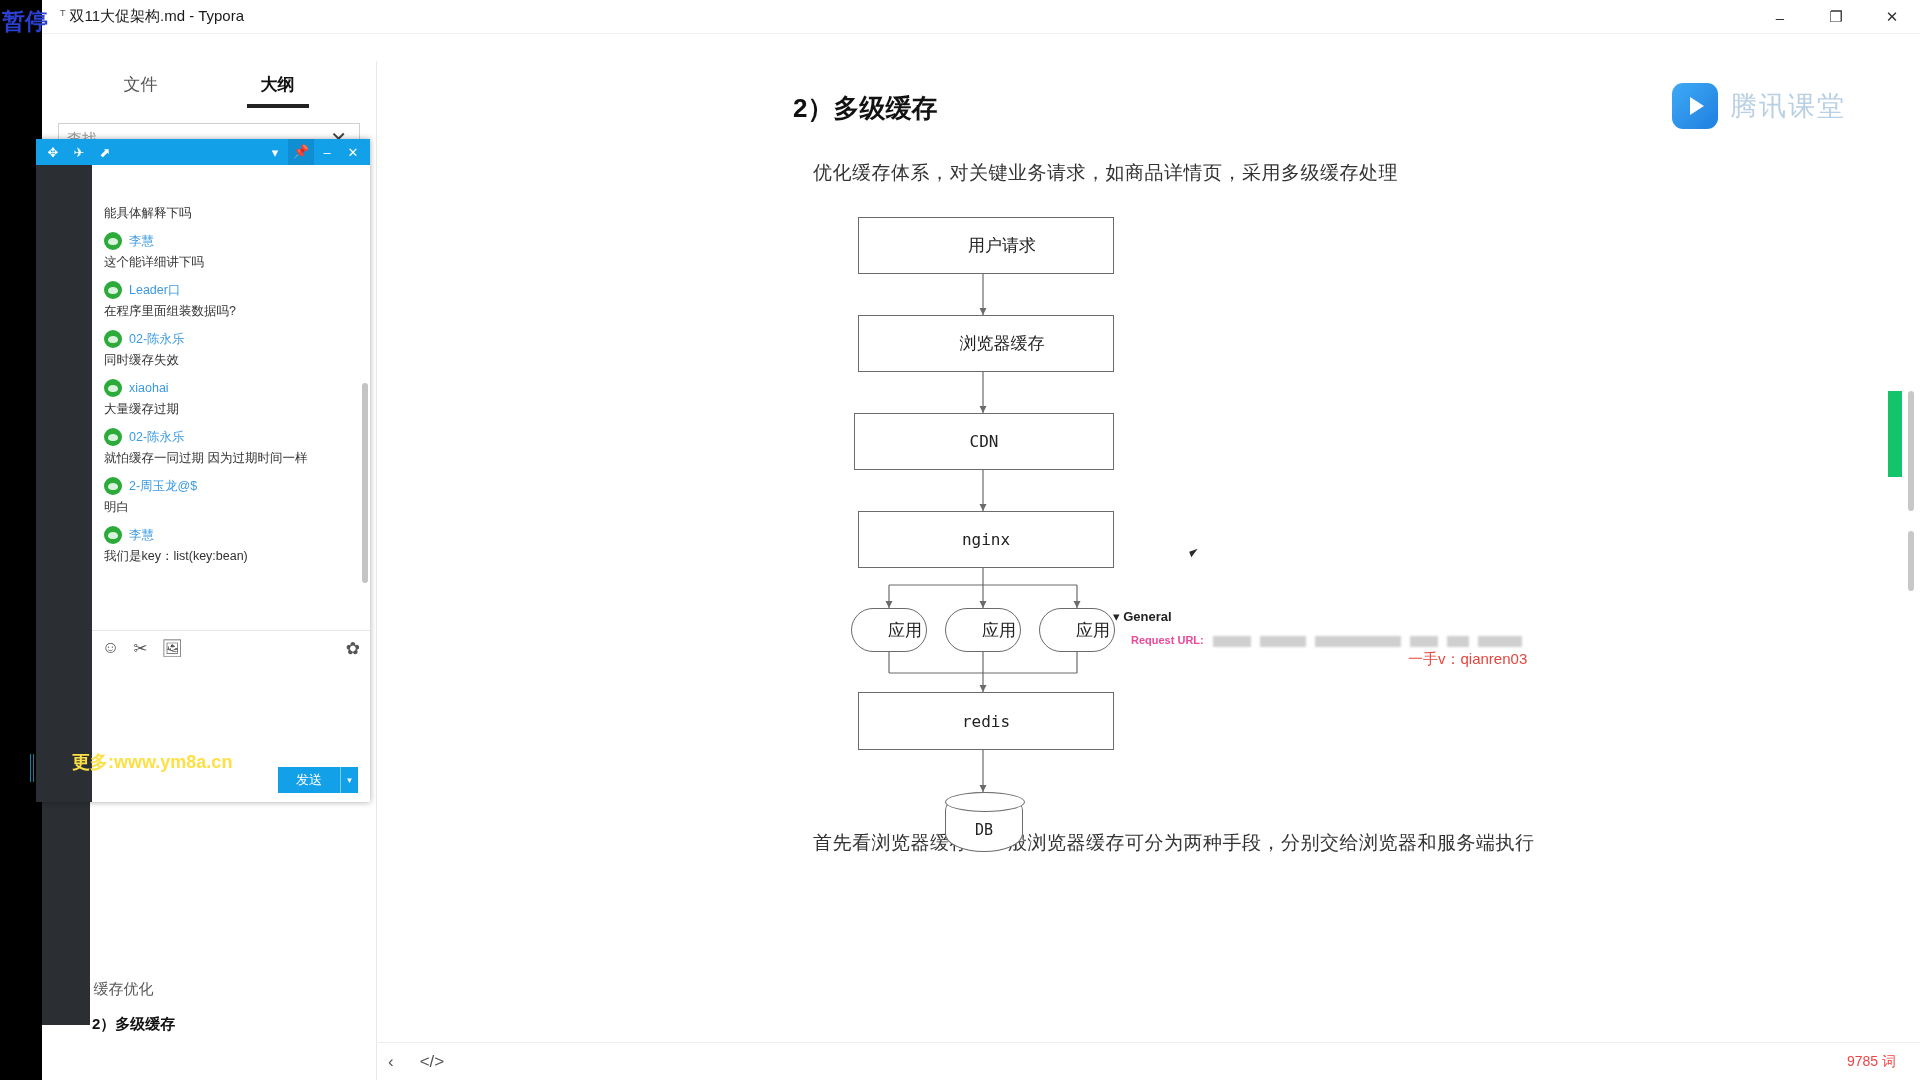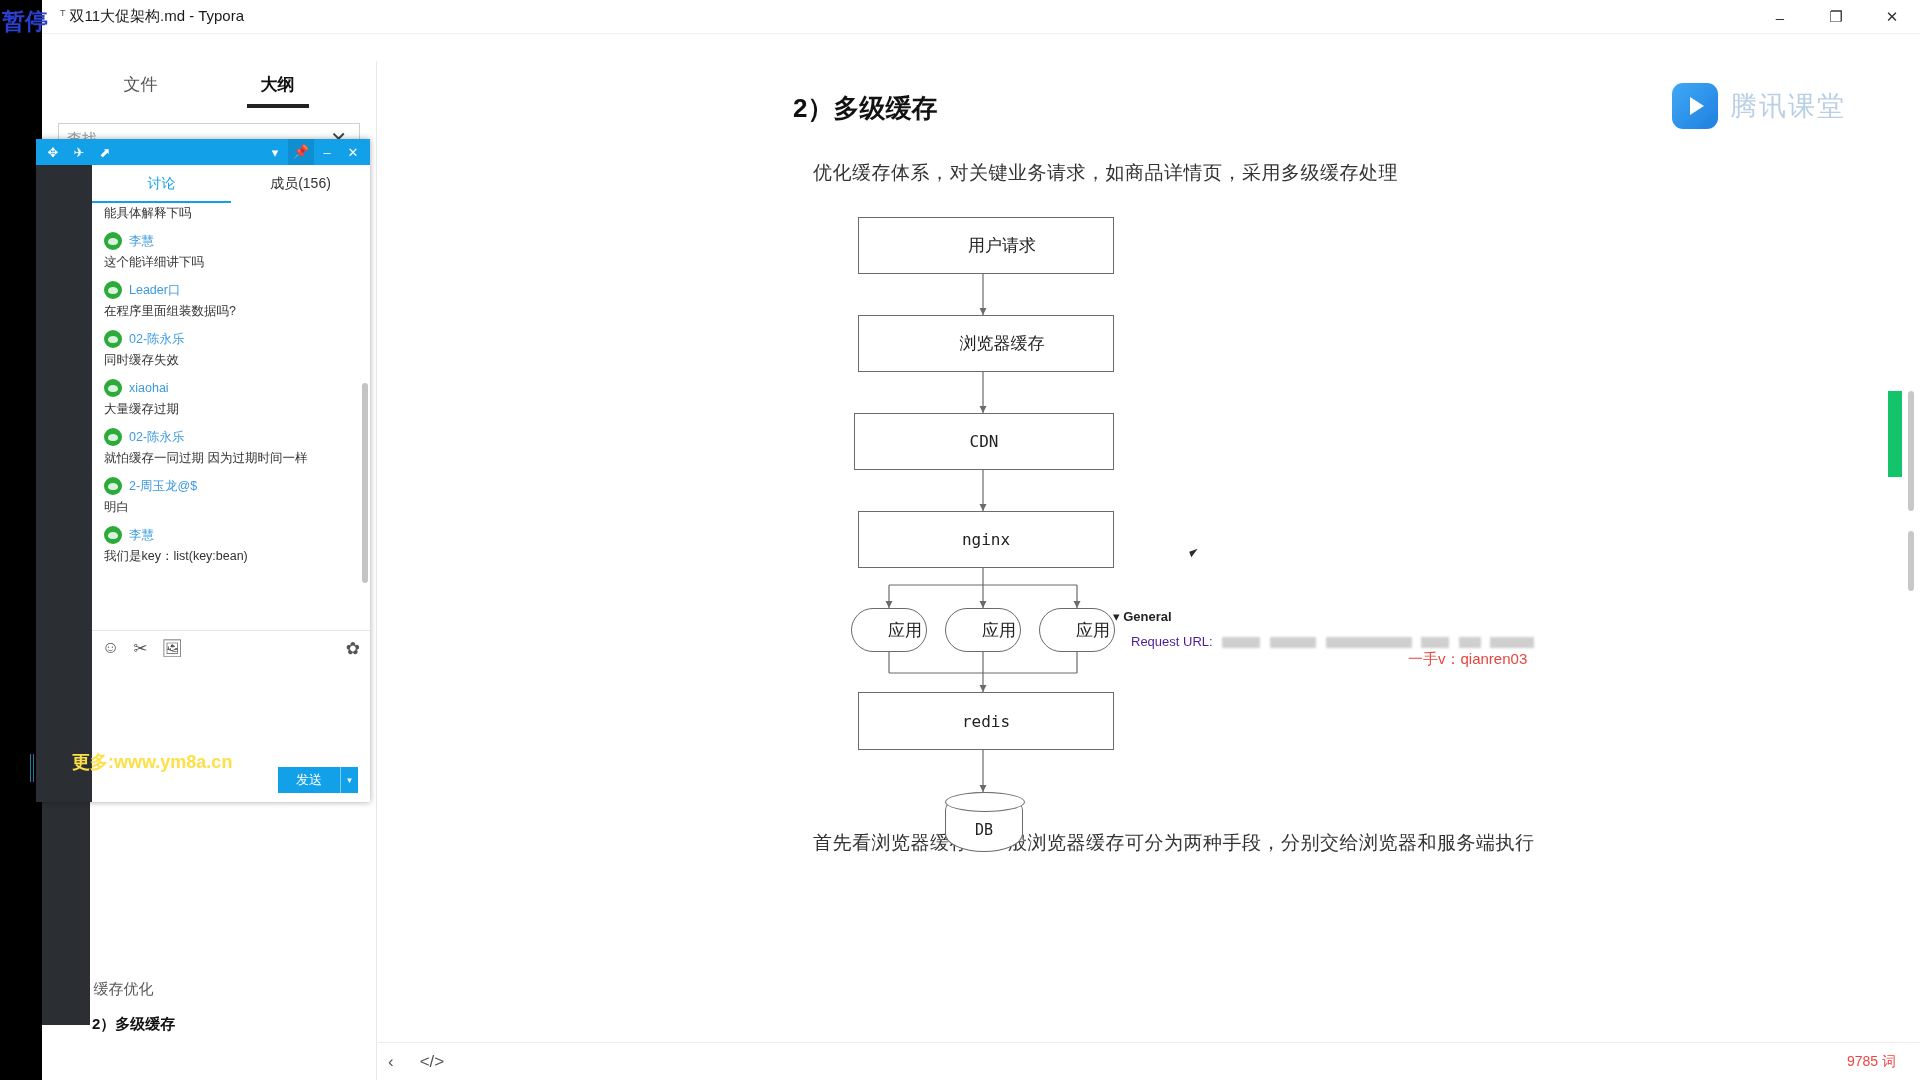--- a/index.html
+++ b/index.html
@@ -79,21 +79,21 @@
     display:flex; align-items:flex-end; justify-content:center;
     font-family:"DejaVu Sans Mono", monospace; font-size:15px; color:#222;
     padding-bottom:12px;
   }
   .dbcyl:before {
     content:""; position:absolute; left:-1px; top:-1px; width:78px; height:18px;
     border:1px solid #6b6b6b; border-radius:50%; background:#fff;
   }
   .devtools { position:absolute; left:735px; top:548px; }
   .dt-gen { font-size:13px; color:#222; font-weight:bold; }
-  .dt-req { font-size:13px; color:#4c1d95; font-weight:normal; margin:10px 0 0 18px; }
+  .dt-req { font-size:11px; color:#ec4899; font-weight:bold; margin:10px 0 0 18px; }
   .blurbar { display:inline-block; height:11px; background:#cfcfcf; vertical-align:middle; margin-left:6px; filter: blur(1.2px); }
   .wm-red {
     position:absolute; left:1030px; top:450px; font-size:15px; color:#e8453c;
   }
   
   #tclogo { position:absolute; right:74px; top:22px; display:flex; align-items:center; }
   #tclogo .tri { width:46px; height:46px; border-radius:11px;
     background:linear-gradient(135deg,#3fa9f5,#1f7fe0);
     display:flex; align-items:center; justify-content:center; }
   #tclogo .tri:after {
@@ -371,24 +371,20 @@
     <span class="ct-spacer"></span>
     <span class="ct-ic">▾</span>
     <span class="ct-ic pinned">📌</span>
     <span class="ct-win">–</span>
     <span class="ct-win">✕</span>
   </div>
 
   <div id="chat-dark"></div>
 
   <div id="chat-body">
-    <div id="chat-tabs">
-      <div class="ctab active">讨论</div>
-      <div class="ctab">成员(156)</div>
-    </div>
 
     <div id="msgs">
       <div class="msg-line">能具体解释下吗</div>
       <div class="msg-user">
         <span class="wavatar"></span>
         <span class="msg-name">李慧</span>
       </div>
       <div class="msg-line">这个能详细讲下吗</div>
       <div class="msg-user">
         <span class="wavatar"></span>

